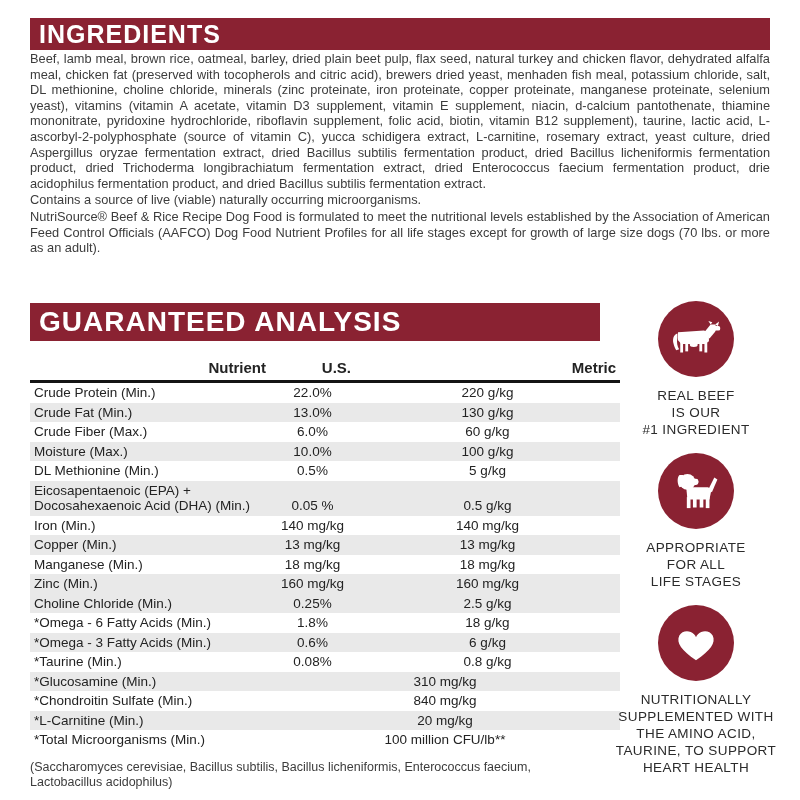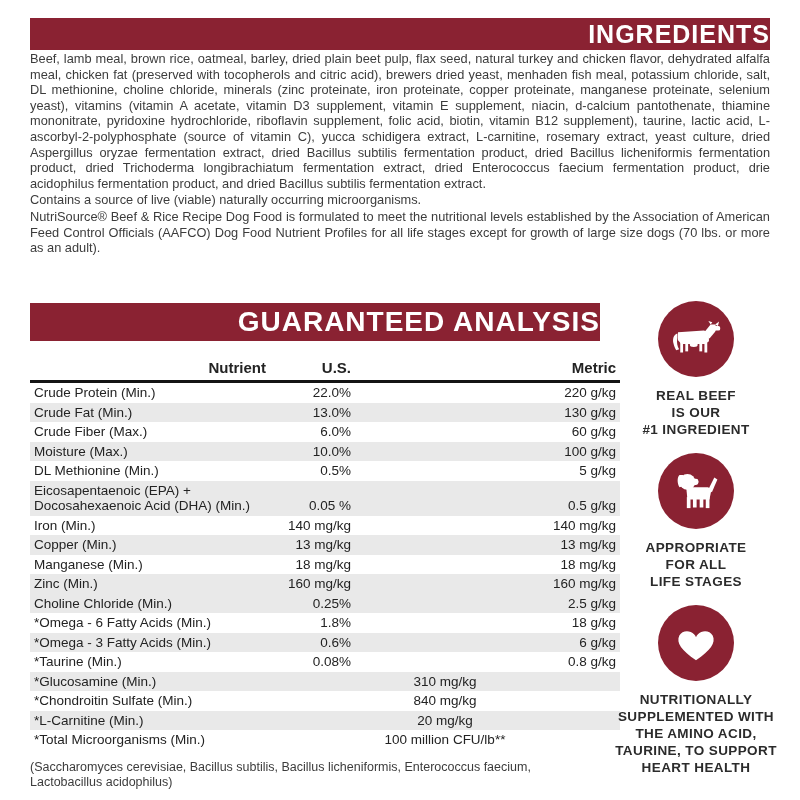--- a/index.html
+++ b/index.html
@@ -18,21 +18,21 @@
     font-family:"Liberation Sans","DejaVu Sans",sans-serif;
     overflow:hidden;
   }
   
   .section-bar {
     background:var(--maroon);
     color:#ffffff;
     font-weight:bold;
     letter-spacing:1px;
     padding-left:9px;
-    display:flex; align-items:center;justify-content:flex-end;
+    display:flex; align-items:center;
   }
   .ing-bar { height:32px; font-size:25px; }
   .ga-bar  { height:38px; font-size:28px; }
   
   .ingredients {
     position:absolute; left:30px; top:18px; width:740px;
   }
   .ingredients p {
     color:var(--body-text);
     font-size:12.8px;
@@ -61,21 +61,21 @@
   }
   table.ga-table th.us, table.ga-table th.metric { text-align:right; }
   table.ga-table td {
     font-size:13.5px;
     line-height:15.5px;
     padding:2px 4px;
     vertical-align:bottom;
   }
   table.ga-table tr.stripe { background:var(--stripe); }
   td.nutrient { white-space:pre-line; }
-  td.us, td.metric { text-align:right; white-space:nowrap; }
+  td.us, td.metric { text-align:center; white-space:nowrap; }
   td.combined { text-align:center; padding-right:60px; white-space:nowrap; }
   .footnotes { margin-top:10px; width:565px; }
   .footnotes p {
     color:var(--body-text);
     font-size:12.5px;
     line-height:15px;
   }
   
   .badges {
     position:absolute; left:600px; top:301px; width:192px;
@@ -83,21 +83,21 @@
   }
   .badge { display:flex; flex-direction:column; align-items:center; }
   .badge + .badge { margin-top:15px; }
   .badge-circle {
     width:76px; height:76px; border-radius:50%;
     background:var(--maroon);
     display:flex; align-items:center; justify-content:center;
   }
   .badge-caption {
     margin-top:10px;
-    font-weight:bold;
+    font-weight:normal;
     font-size:13.5px;
     line-height:17px;
     letter-spacing:0.4px;
     text-align:center;
     color:var(--caption-text);
     white-space:pre-line;
   }
 </style>
 </head>
 <body>

